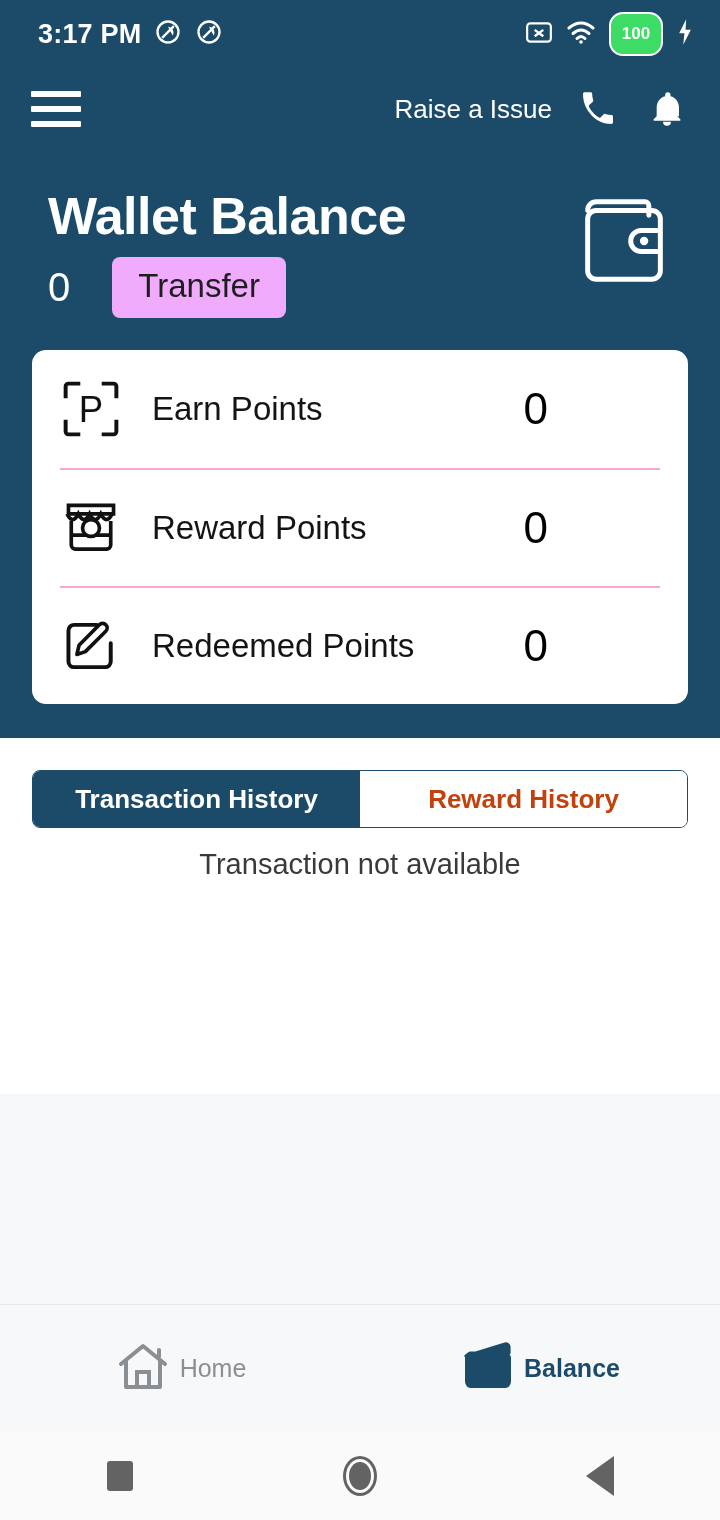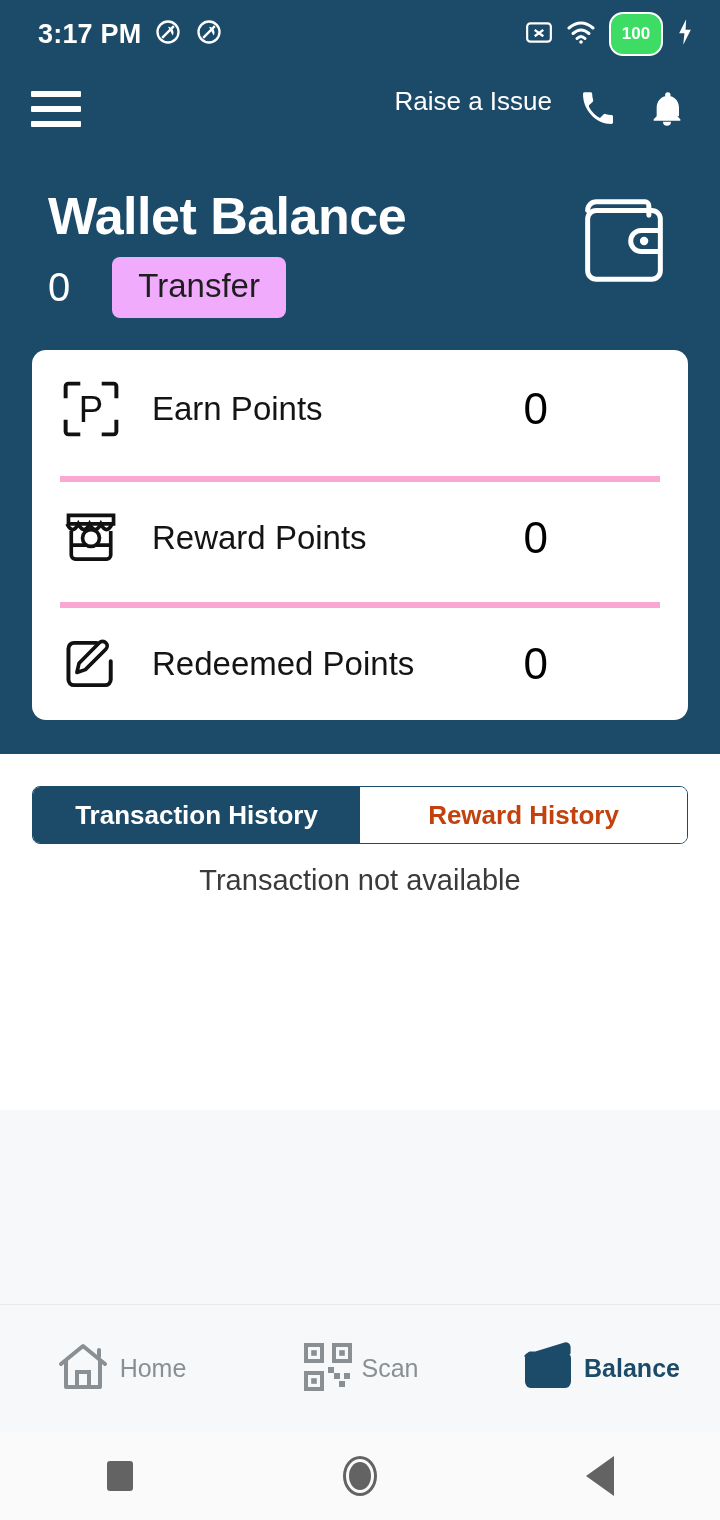--- a/index.html
+++ b/index.html
@@ -92,20 +92,21 @@
   }
   .hamburger span {
     display: block;
     height: 6px;
     background: #ffffff;
     border-radius: 1px;
   }
   .appbar-right {
     margin-left: auto;
     display: flex;
+    align-items: center;
     gap: 23px;
   }
   .raise-issue {
     font-size: 26px;
     color: #ffffff;
     font-weight: normal;
     cursor: pointer;
     white-space: nowrap;
   }
   .icon-btn {
@@ -164,21 +165,21 @@
     background: #ffffff;
     border-radius: 14px;
     padding: 0 28px;
   }
   .point-row {
     display: flex;
     align-items: center;
     min-height: 118px;
     padding: 14px 0;
   }
-  .point-row + .point-row { border-top: 6px solid #f9a8d4; margin-top: 8px; }
+  .point-row + .point-row { border-top: 2px solid #f9a8d4; }
   .point-icon {
     flex: 0 0 auto;
     width: 92px;
     display: flex;
     align-items: center;
     justify-content: flex-start;
   }
   .point-label {
     flex: 1 1 auto;
     font-size: 33px;
@@ -454,37 +455,20 @@
         <svg width="58" height="52" viewBox="0 0 28 26" fill="none">
           <path d="M3 11.5 L14 2.5 L25 11.5" stroke="#8a8f94" stroke-width="2" fill="none" stroke-linecap="round" stroke-linejoin="round"></path>
           <path d="M5.5 10 V23 h17 V10" stroke="#8a8f94" stroke-width="2" fill="none" stroke-linejoin="round"></path>
           <path d="M11 23 V15.5 h6 V23" stroke="#8a8f94" stroke-width="2" fill="none"></path>
           <path d="M22 4.5 v3.2" stroke="#8a8f94" stroke-width="2" stroke-linecap="round"></path>
         </svg>
       </span>
       <span class="nav-label">Home</span>
     </div>
 
-    <div class="nav-item">
-      <span>
-        <svg width="52" height="52" viewBox="0 0 26 26" fill="none">
-          <rect x="2" y="2" width="8" height="8" stroke="#8a8f94" stroke-width="2" fill="none"></rect>
-          <rect x="16" y="2" width="8" height="8" stroke="#8a8f94" stroke-width="2" fill="none"></rect>
-          <rect x="2" y="16" width="8" height="8" stroke="#8a8f94" stroke-width="2" fill="none"></rect>
-          <rect x="4.6" y="4.6" width="2.8" height="2.8" fill="#8a8f94"></rect>
-          <rect x="18.6" y="4.6" width="2.8" height="2.8" fill="#8a8f94"></rect>
-          <rect x="4.6" y="18.6" width="2.8" height="2.8" fill="#8a8f94"></rect>
-          <rect x="16" y="16" width="3" height="3" fill="#8a8f94"></rect>
-          <rect x="21" y="16" width="3" height="3" fill="#8a8f94"></rect>
-          <rect x="18.5" y="20" width="3" height="3" fill="#8a8f94"></rect>
-          <rect x="13" y="13" width="3" height="3" fill="#8a8f94"></rect>
-        </svg>
-      </span>
-      <span class="nav-label">Scan</span>
-    </div>
 
     <div class="nav-item active">
       <span>
         <svg width="56" height="52" viewBox="0 0 28 26" fill="none">
           <path d="M3 7.5 L22.5 1.5 a1.6 1.6 0 0 1 2 1.5 V6 H5 Z" fill="#1c4b69" stroke="#1c4b69" stroke-width="1.6" stroke-linejoin="round"></path>
           <rect x="2.5" y="5.5" width="23" height="18" rx="3.2" fill="#1c4b69"></rect>
         </svg>
       </span>
       <span class="nav-label">Balance</span>
     </div>

